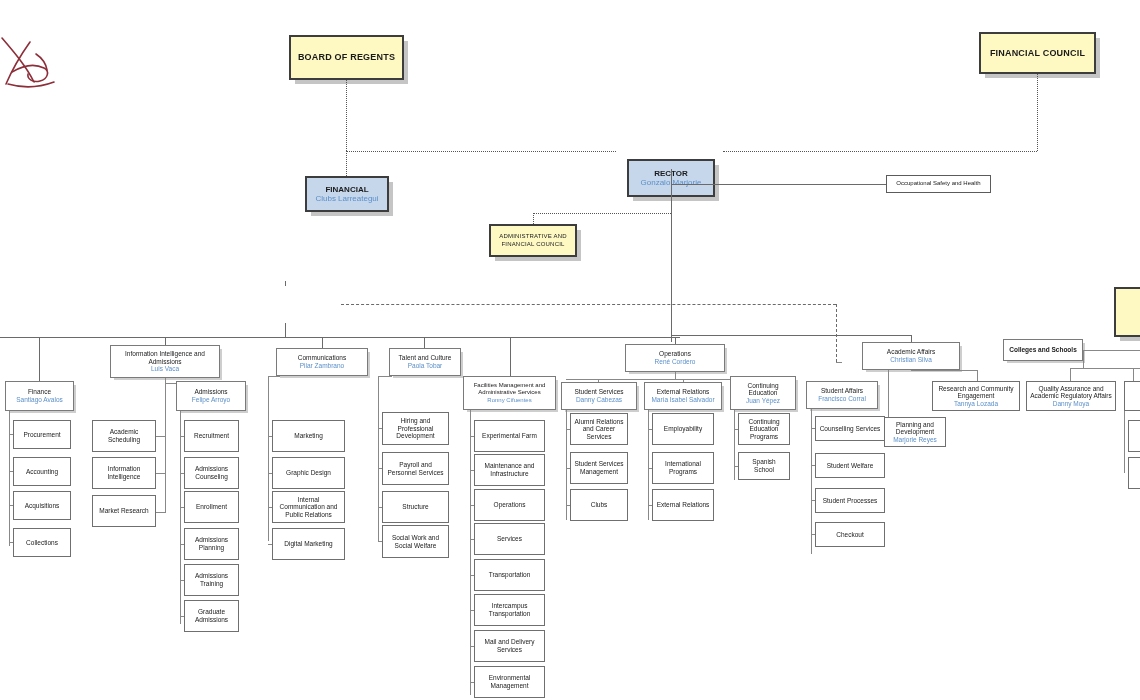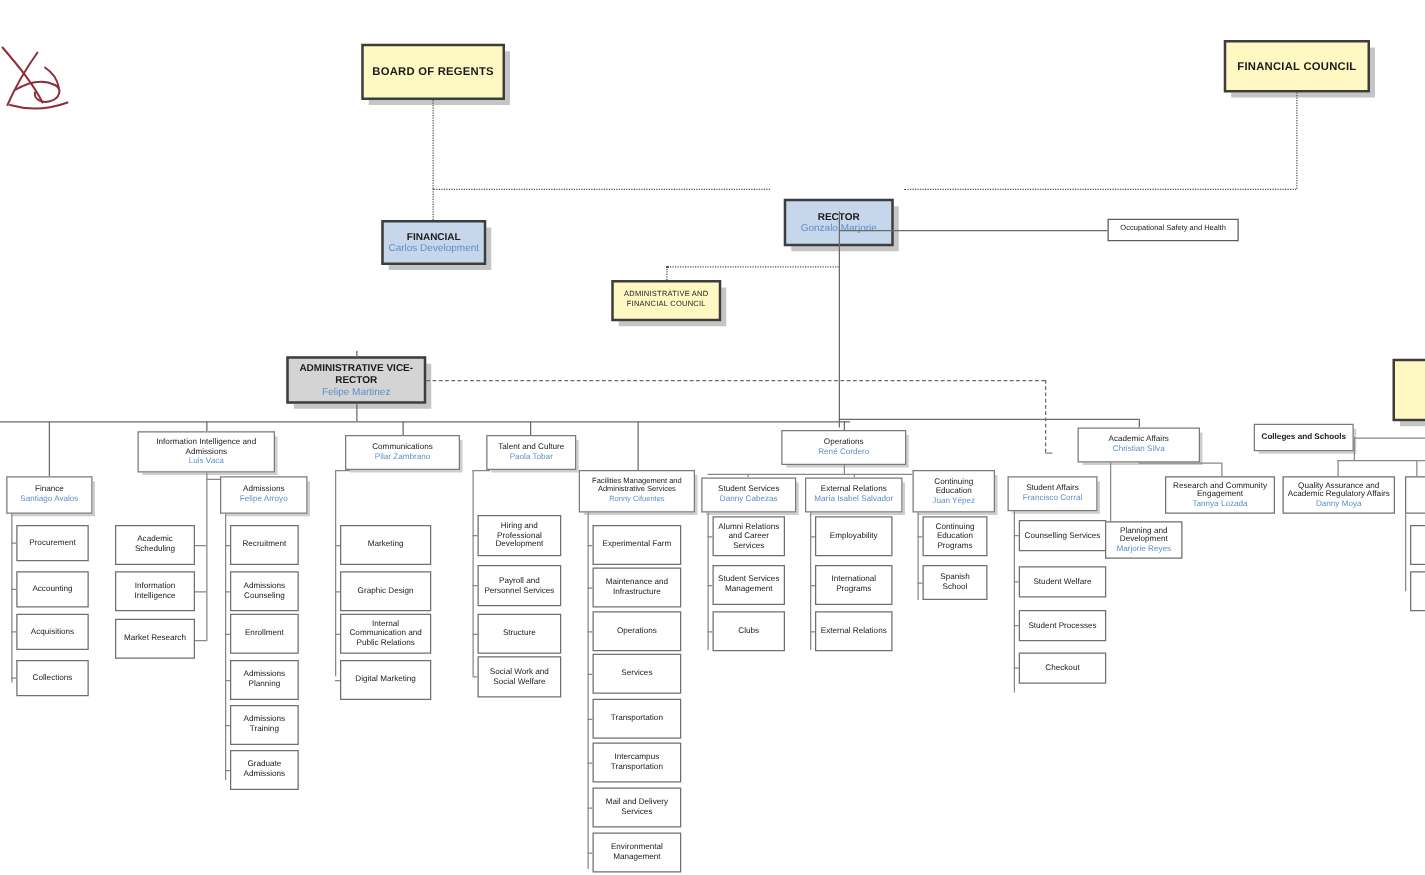--- a/index.html
+++ b/index.html
@@ -151,40 +151,36 @@
 
   <div class="dot-v" style="left:346px; top:151px; height:25px;"></div>
 
   <div class="node blue fs8" style="left:627px; top:131px; width:88px; height:38px;margin-top:28px;">
     <span class="ttl">RECTOR</span>
     <span class="person">Gonzalo Marjorie</span>
   </div>
 
   <div class="node blue fs8" style="left:305px; top:176px; width:84px; height:36px;">
     <span class="ttl">FINANCIAL</span>
-    <span class="person">Carlos Development</span>
+    <span class="person">Clubs Larreategui</span>
   </div>
 
   <div class="node plain fs6" style="left:886px; top:175px; width:105px; height:18px;">
     <span class="ttl">Occupational Safety and Health</span>
   </div>
   <div class="ln h" style="left:671px; top:184px; width:215px;"></div>
 
   <div class="ln v" style="left:671px; top:169px; height:173px;"></div>
 
   <div class="node gray nobold fs6" style="left:489px; top:224px; width:88px; height:33px;">
     <span class="ttl">ADMINISTRATIVE AND FINANCIAL COUNCIL</span>
   </div>
   <div class="dot-v" style="left:533px; top:213px; height:11px;"></div>
   <div class="dot-h" style="left:533px; top:213px; width:138px;"></div>
 
-  <div class="node vr fs8" style="left:229px; top:285px; width:112px; height:38px;">
-    <span class="ttl">ADMINISTRATIVE VICE-RECTOR</span>
-    <span class="person">Felipe Martinez</span>
-  </div>
 
   <div class="ln h" style="left:285px; top:281px; width:0px;"></div>
   <div class="ln v" style="left:285px; top:281px; height:5px;"></div>
   <div class="ln h" style="left:285px; top:281px; width:1px;"></div>
 
   <div class="dash-h" style="left:341px; top:304px; width:495px;"></div>
   <div class="dash-v" style="left:836px; top:304px; height:58px;"></div>
 
   <div class="ln v" style="left:285px; top:323px; height:14px;"></div>
   <div class="ln h" style="left:0px; top:337px; width:680px;"></div>

